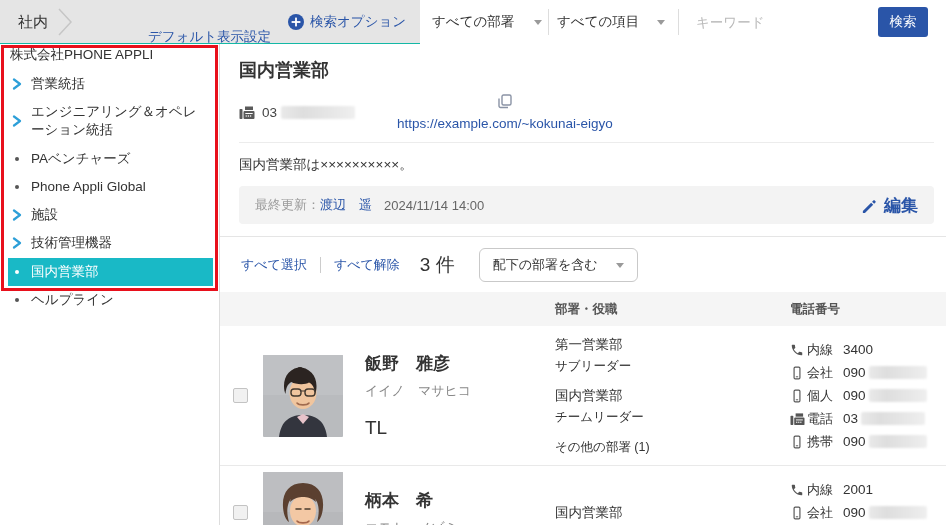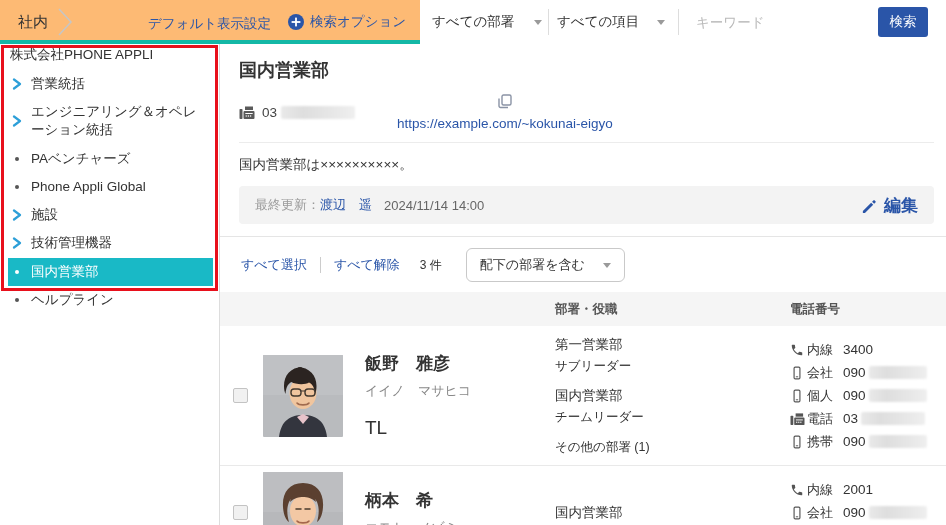--- a/index.html
+++ b/index.html
@@ -1,23 +1,23 @@
 <!DOCTYPE html>
 <html><head>
 <meta charset="utf-8">
 <style>
   * { margin:0; padding:0; box-sizing:border-box; }
   body { font-family:"Liberation Sans","DejaVu Sans",sans-serif; background:#fff; }
   .app { position:relative; width:946px; height:525px; overflow:hidden; background:#fff; color:#333; }
 
   
-  .topbar { position:relative; height:44px; background:#fdba74; border-bottom:4px solid #14b8a6; }
+  .topbar { position:relative; height:44px; background:#e5e5e5; border-bottom:1px solid #14b8a6; }
   .crumb { position:absolute; left:18px; top:0; line-height:44px; font-size:15px; color:#333; cursor:pointer; }
   .crumb-chev { position:absolute; left:56px; top:7px; }
-  .tb-link { position:absolute; top:2px; line-height:44px; font-size:13.5px; color:#2a55a8; cursor:pointer; }
+  .tb-link { position:absolute; top:15px; line-height:44px; font-size:13.5px; color:#2a55a8; cursor:pointer; }
   .lnk-default { left:148px; }
   .search-opt { position:absolute; left:288px; top:0; height:44px; display:flex; align-items:center; gap:6px; color:#2a55a8; font-size:13.5px; cursor:pointer; }
   .search-panel { position:absolute; left:420px; right:0; top:0; height:44px; background:#fff; }
   .dd { position:absolute; top:0; height:44px; display:flex; align-items:center; font-size:13.5px; color:#333; cursor:pointer; }
   .dd1 { left:12px; width:110px; justify-content:space-between; }
   .dd2 { left:137px; width:108px; justify-content:space-between; }
   .caret { width:0; height:0; border-left:4px solid transparent; border-right:4px solid transparent; border-top:5px solid #9a9a9a; }
   .vsep { position:absolute; top:9px; width:1px; height:26px; background:#ddd; }
   .sep1 { left:128px; } .sep2 { left:258px; }
   .kw-input { position:absolute; left:276px; top:8px; width:170px; height:28px; border:none; outline:none; font-size:13.5px; color:#333; font-family:inherit; background:transparent; }
@@ -49,21 +49,21 @@
   .updated-bar { margin-top:12px; height:38px; background:#f3f3f3; border-radius:4px; display:flex; align-items:center; padding:0 16px; font-size:13px; }
   .upd-label { color:#999; }
   .upd-link { color:#2a55a8; cursor:pointer; }
   .upd-date { color:#666; margin-left:12px; }
   .edit-btn { margin-left:auto; display:flex; align-items:center; gap:8px; color:#2a55a8; font-size:17px; font-weight:bold; cursor:pointer; }
   .full-div { margin:12px -12px 0 -19px; border-bottom:1px solid #e5e5e5; }
 
   .controls { display:flex; align-items:center; padding:11px 0 10px 2px; }
   .ctl-link { color:#2a55a8; font-size:13px; cursor:pointer; }
   .ctl-sep { width:1px; height:16px; background:#ccc; margin:0 13px; }
-  .ctl-count { margin-left:20px; font-size:12px; color:#333; }
+  .ctl-count { margin-left:20px; font-size:19px; color:#333; }
   .scope-dd { margin-left:24px; display:flex; align-items:center; gap:18px; border:1px solid #c9c9c9; border-radius:6px; padding:7px 13px; font-size:13px; color:#333; cursor:pointer; background:#fff; }
 
   .grid { display:grid; grid-template-columns:30px 102px 190px 235px auto; }
   .thead { margin:0 -12px 0 -19px; background:#f5f5f5; height:34px; align-items:center; padding-left:13px; font-size:12.5px; font-weight:bold; color:#555; }
   .member-row { margin:0 -12px 0 -19px; padding-left:13px; border-bottom:1px solid #e9e9e9; align-items:center; }
   .row-1 { height:140px; }
   .row-2 { height:94px; border-bottom:1px solid #e9e9e9; }
   .cb { width:15px; height:15px; border:1px solid #c3c3c3; border-radius:2px; background:#f1f1f1; cursor:pointer; }
   .photo { width:80px; height:82px; border-radius:1px; overflow:hidden; }
   .photo svg { display:block; }

